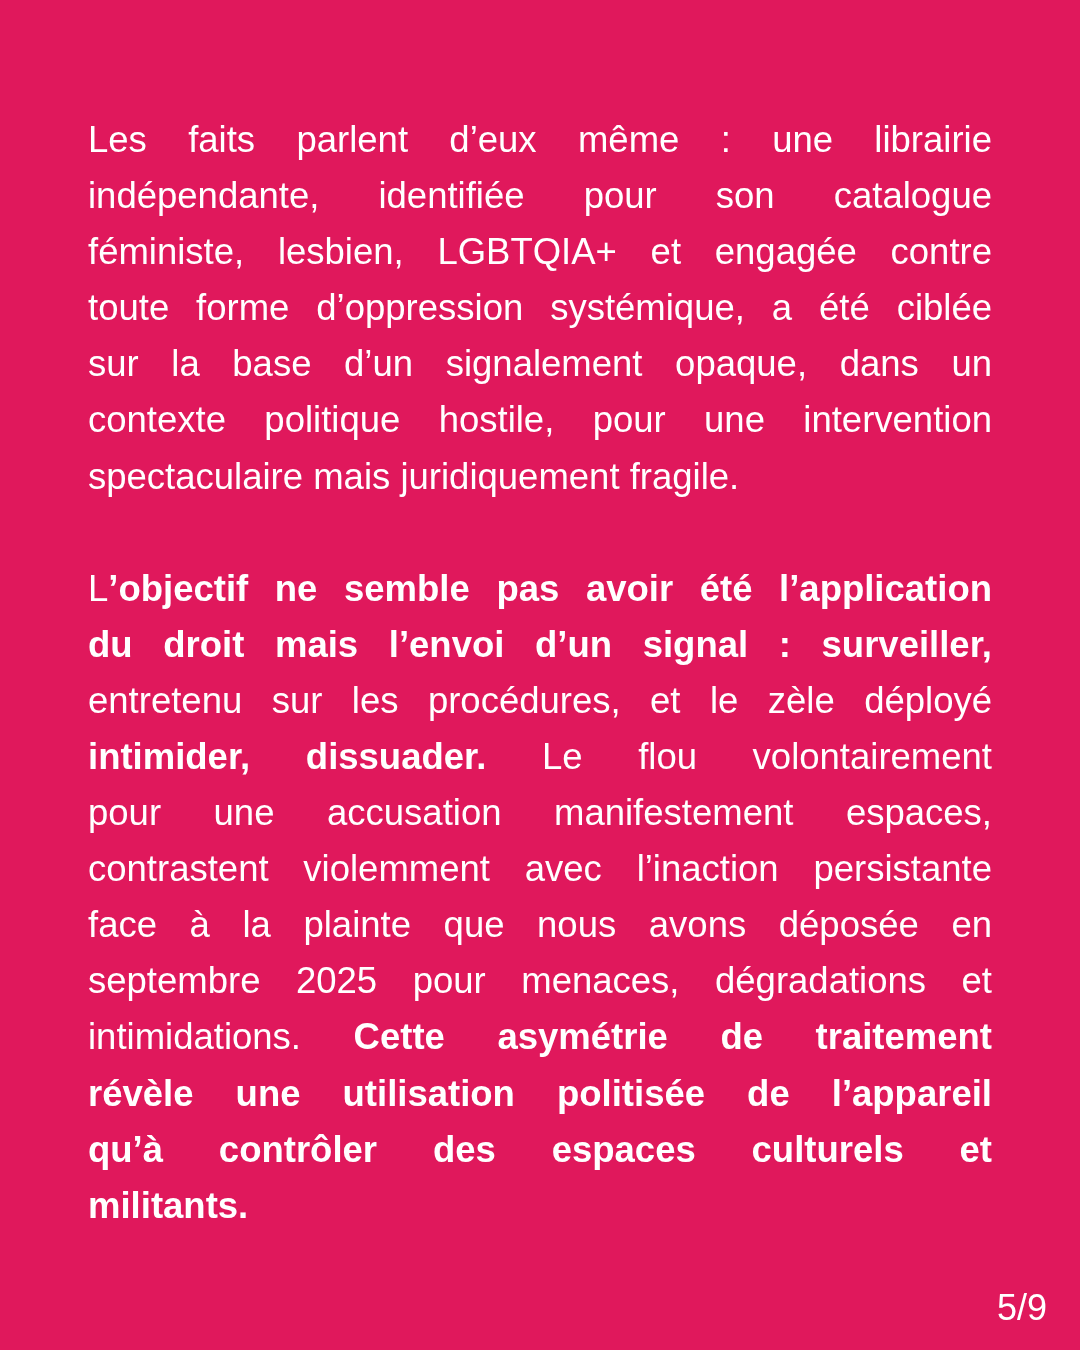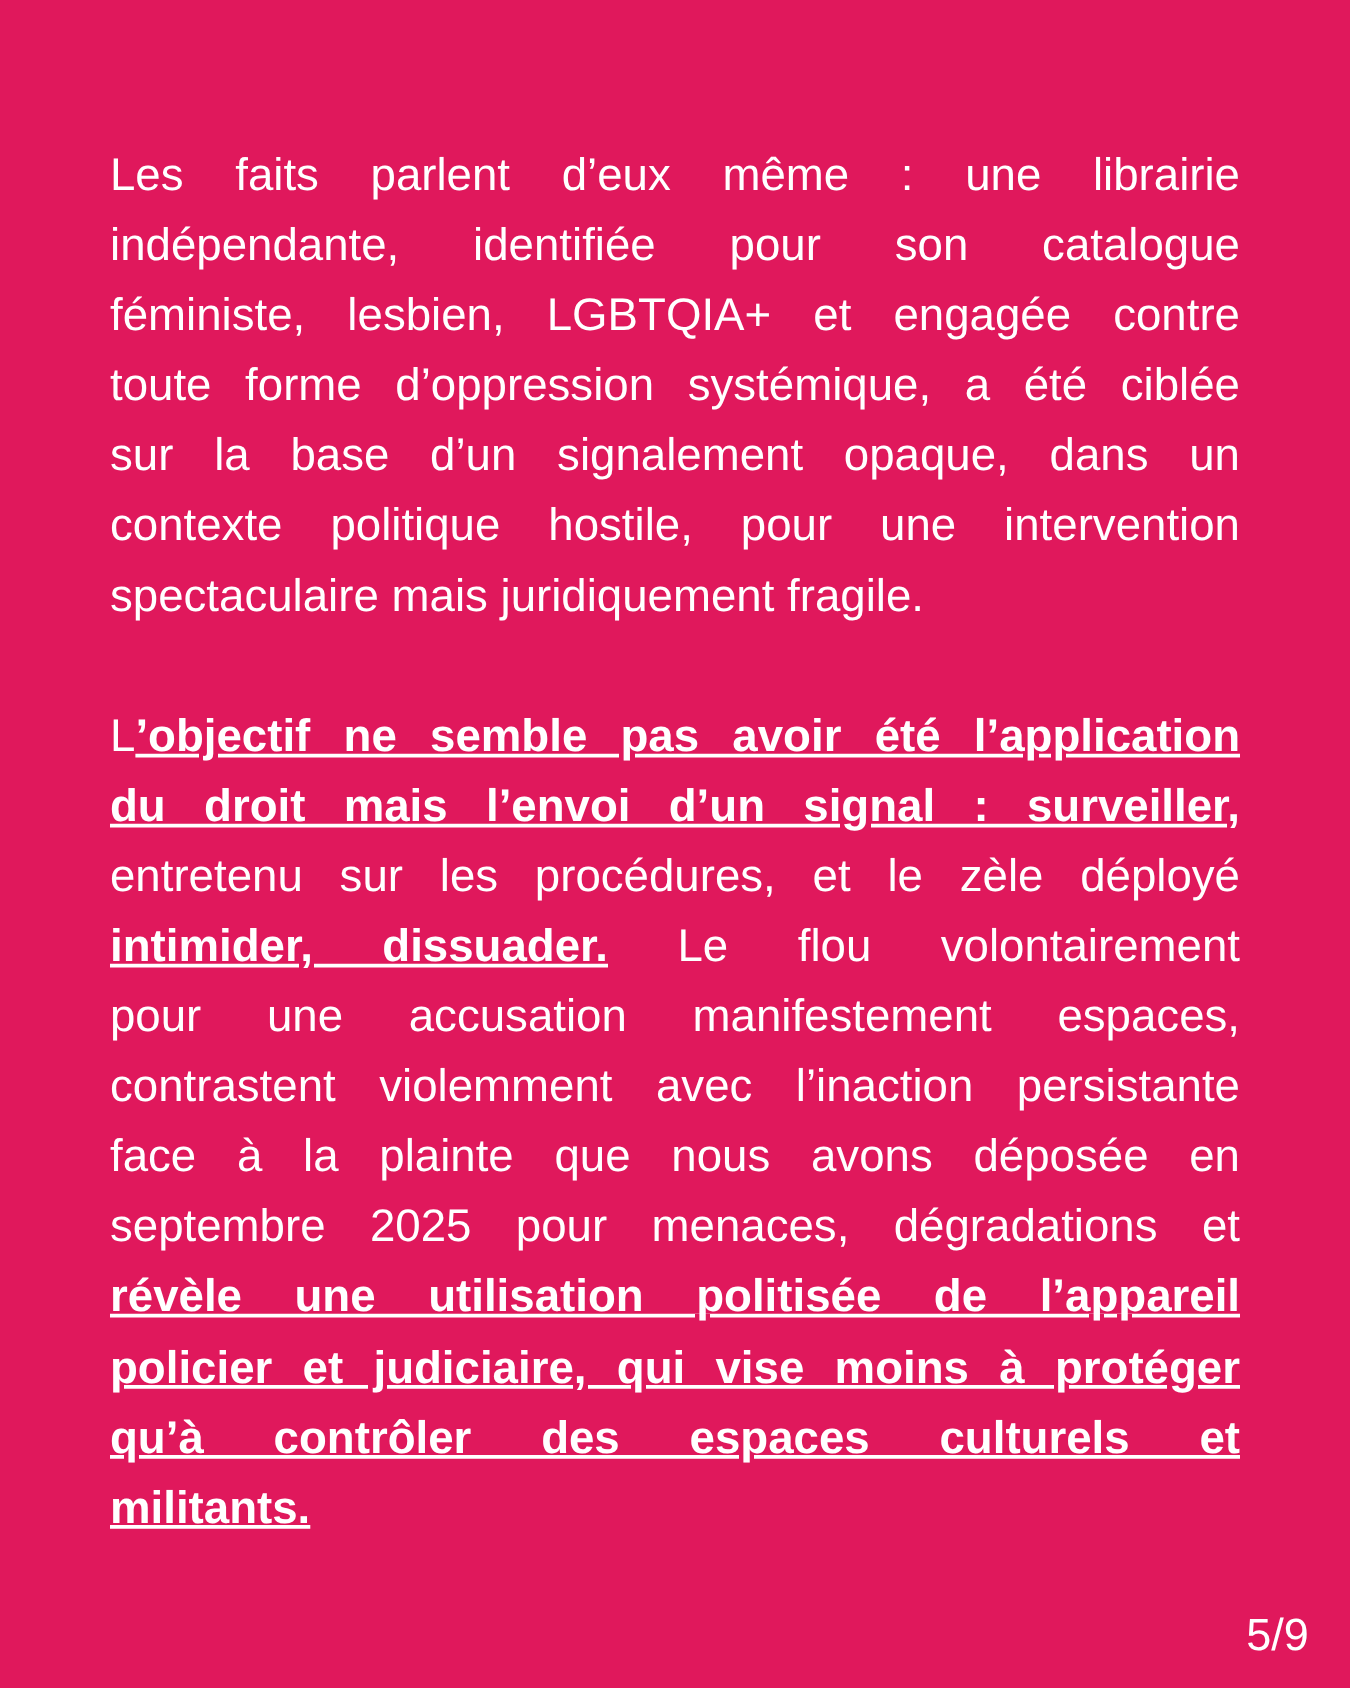--- a/index.html
+++ b/index.html
@@ -34,21 +34,21 @@
     .line {
       display: block;
       text-align: justify;
       text-align-last: justify;
       white-space: nowrap;
       height: 56.1px;
     }
     .line.last {
       text-align-last: left;
     }
-    .b { font-weight: bold; text-decoration: underline; }
+    .b { font-weight: bold; }
     .page-indicator {
       position: absolute;
       right: 33px;
       bottom: 22px;
       font-size: 36px;
       line-height: 40px;
       color: #ffffff;
     }
   </style>
 </head>
@@ -66,20 +66,20 @@
     </p>
     <p class="para">
       <span class="line"><span>L</span><span class="b">’objectif ne semble pas avoir été l’application</span></span>
       <span class="line"><span class="b">du droit mais l’envoi d’un signal : surveiller,</span></span>
       <span class="line"><span>entretenu sur les procédures, et le zèle déployé</span></span>
       <span class="line"><span class="b">intimider, dissuader.</span><span> Le flou volontairement</span></span>
       <span class="line"><span>pour une accusation manifestement espaces,</span></span>
       <span class="line"><span>contrastent violemment avec l’inaction persistante</span></span>
       <span class="line"><span>face à la plainte que nous avons déposée en</span></span>
       <span class="line"><span>septembre 2025 pour menaces, dégradations et</span></span>
+      <span class="line"><span>intimidations. </span><span class="b">Cette asymétrie de traitement</span></span>
       <span class="line"><span class="b">révèle une utilisation politisée de l’appareil</span></span>
-      <span class="line"><span class="b">policier et judiciaire, qui vise moins à protéger</span></span>
       <span class="line"><span class="b">qu’à contrôler des espaces culturels et</span></span>
       <span class="line last"><span class="b">militants.</span></span>
     </p>
   </div>
 
 <div class="page-indicator">5/9</div>
 
 </body></html>

